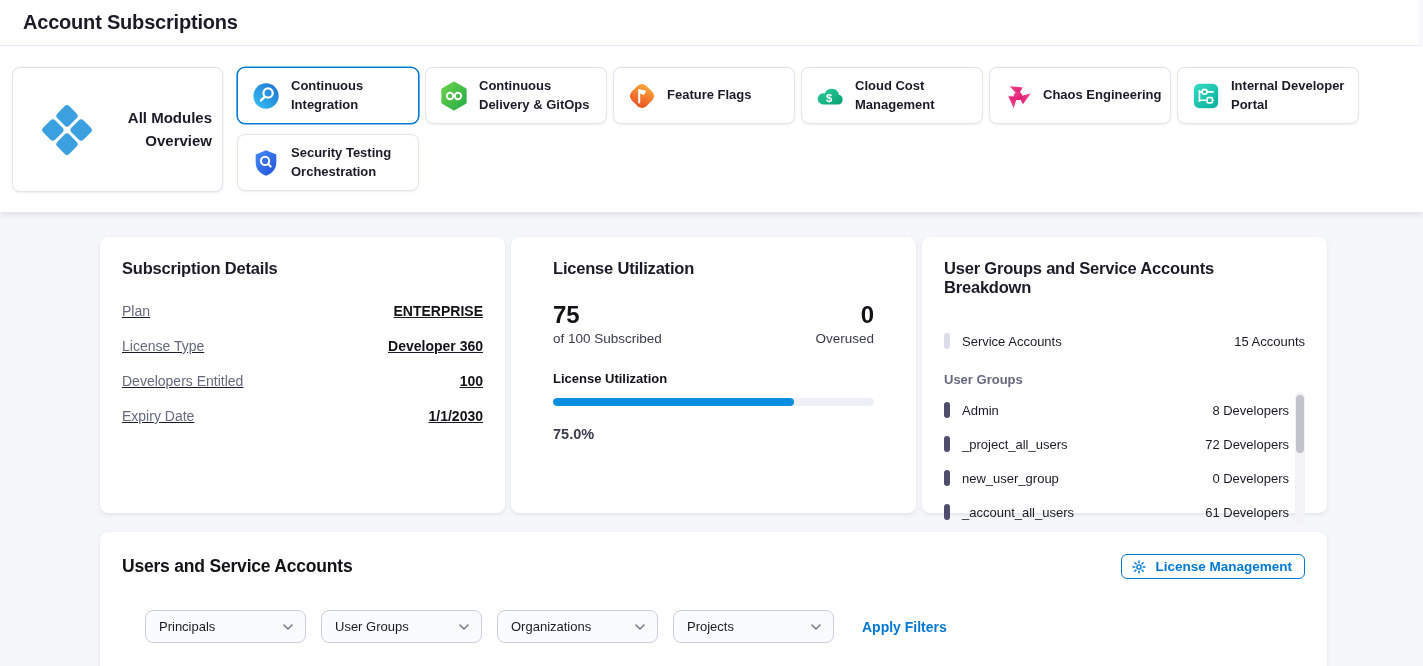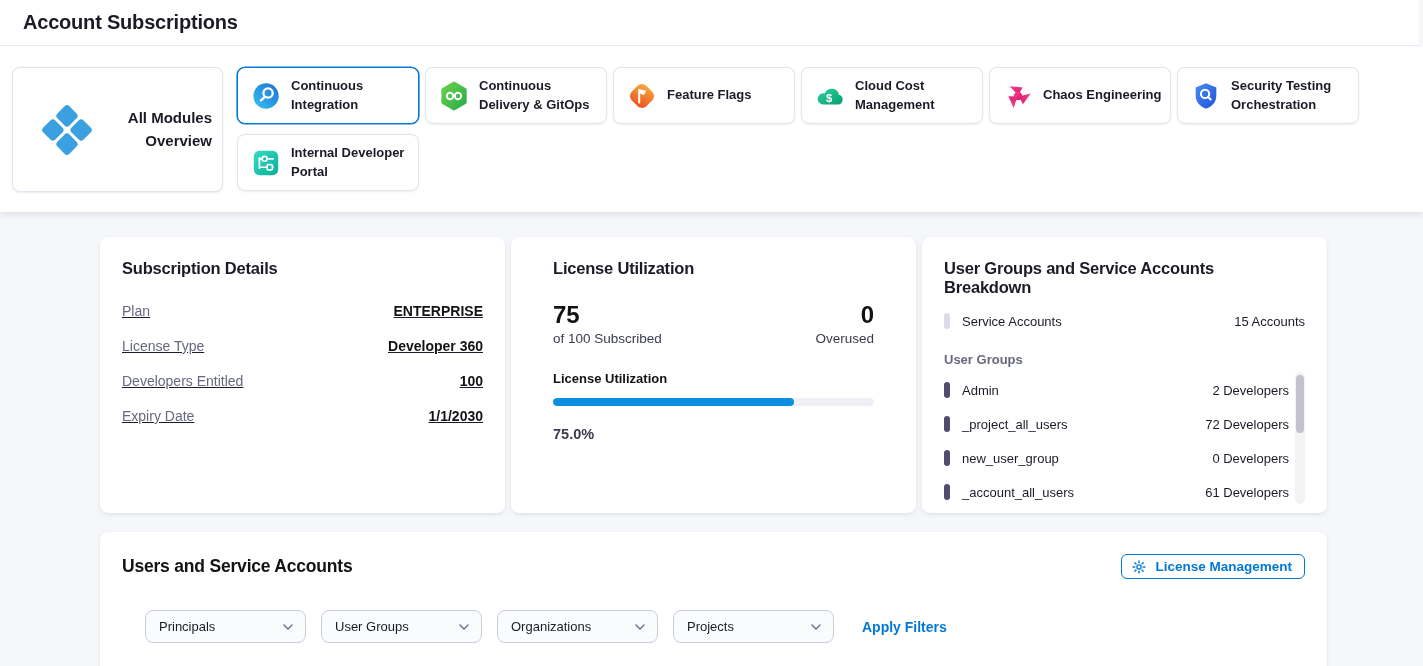--- a/index.html
+++ b/index.html
@@ -74,21 +74,21 @@
   .lic-numbers { margin-top:24px; display:flex; justify-content:space-between; }
   .lic-num-block.right { text-align:right; }
   .big-num { font-size:24px; font-weight:700; color:#131316; line-height:1.1; }
   .num-caption { font-size:13.5px; color:#3A3B4E; margin-top:3px; }
   .bar-label { margin-top:25px; font-size:13px; font-weight:700; color:#131316; }
   .bar-track { margin-top:12px; height:8px; background:#EFF0F6; border-radius:4px; overflow:hidden; }
   .bar-fill { height:8px; background:#0A8FE0; border-radius:4px; }
   .percent { margin-top:20px; font-size:14.5px; font-weight:700; color:#3A3B4E; }
 
   
-  .sa-row { margin-top:16px; display:flex; align-items:center; }
+  .sa-row { margin-top:36px; display:flex; align-items:center; }
   .marker { width:6px; height:16px; border-radius:3px; margin-right:12px; flex:0 0 auto; }
   .marker.sa { background:#DCDCEA; }
   .marker.ug { background:#4F4D6D; }
   .bk-name { font-size:13px; color:#1B1B28; }
   .bk-value { margin-left:auto; font-size:13px; color:#1B1B28; }
   .groups-wrap { position:relative; margin-top:23px; }
   .ug-header { font-size:13px; font-weight:700; color:#66687F; }
   .group-list { margin-top:6px; padding-right:16px; }
   .group-row { display:flex; align-items:center; height:34px; }
   .scrollbar-track {
@@ -236,42 +236,42 @@
             <circle cx="16" cy="16" r="4.5"></circle>
           </g>
         </svg>
       </span>
       <span class="mod-label">Chaos Engineering</span>
     </div>
 
     <div class="mod-card">
       <span class="mod-icon">
         <svg viewBox="0 0 32 32">
-          <path d="M16 2.5 L27 6.8 V15 C27 22.8 22.5 27.4 16 29.5 C9.5 27.4 5 22.8 5 15 V6.8 Z" fill="url(#gStoBlue)"></path>
-          <circle cx="15" cy="13.8" r="4.4" fill="none" stroke="#fff" stroke-width="2.2"></circle>
-          <line x1="18.2" y1="17" x2="21" y2="19.8" stroke="#fff" stroke-width="2.2" stroke-linecap="round"></line>
-        </svg>
-      </span>
-      <span class="mod-label">Security Testing Orchestration</span>
-    </div>
-
-    <div class="mod-card">
-      <span class="mod-icon">
-        <svg viewBox="0 0 32 32">
           <rect x="3" y="3" width="26" height="26" rx="6" fill="url(#gIdp)"></rect>
           <path d="M9 10.5 V21.5" stroke="#fff" stroke-width="1.8" stroke-linecap="round"></path>
           <path d="M9 11.5 H23.5" stroke="#fff" stroke-width="1.8" stroke-linecap="round"></path>
           <path d="M9 20.5 H23.5" stroke="#fff" stroke-width="1.8" stroke-linecap="round"></path>
           <circle cx="14.5" cy="11.5" r="2.6" fill="#19BCA8" stroke="#fff" stroke-width="1.8"></circle>
           <rect x="17.2" y="17.7" width="5.6" height="5.6" rx="1.2" fill="#19BCA8" stroke="#fff" stroke-width="1.8"></rect>
         </svg>
       </span>
       <span class="mod-label">Internal Developer Portal</span>
     </div>
 
+    <div class="mod-card">
+      <span class="mod-icon">
+        <svg viewBox="0 0 32 32">
+          <path d="M16 2.5 L27 6.8 V15 C27 22.8 22.5 27.4 16 29.5 C9.5 27.4 5 22.8 5 15 V6.8 Z" fill="url(#gStoBlue)"></path>
+          <circle cx="15" cy="13.8" r="4.4" fill="none" stroke="#fff" stroke-width="2.2"></circle>
+          <line x1="18.2" y1="17" x2="21" y2="19.8" stroke="#fff" stroke-width="2.2" stroke-linecap="round"></line>
+        </svg>
+      </span>
+      <span class="mod-label">Security Testing Orchestration</span>
+    </div>
+
   </div>
 </div>
 
 <div class="content">
 
   <div class="cards-row">
 
     <div class="card">
       <div class="card-title">Subscription Details</div>
       <div class="sub-rows">
@@ -319,21 +319,21 @@
         <span class="marker sa"></span>
         <span class="bk-name">Service Accounts</span>
         <span class="bk-value">15 Accounts</span>
       </div>
       <div class="groups-wrap">
         <div class="ug-header">User Groups</div>
         <div class="group-list">
           <div class="group-row">
             <span class="marker ug"></span>
             <span class="bk-name">Admin</span>
-            <span class="bk-value">2 Developers</span>
+            <span class="bk-value">8 Developers</span>
           </div>
           <div class="group-row">
             <span class="marker ug"></span>
             <span class="bk-name">_project_all_users</span>
             <span class="bk-value">72 Developers</span>
           </div>
           <div class="group-row">
             <span class="marker ug"></span>
             <span class="bk-name">new_user_group</span>
             <span class="bk-value">0 Developers</span>

